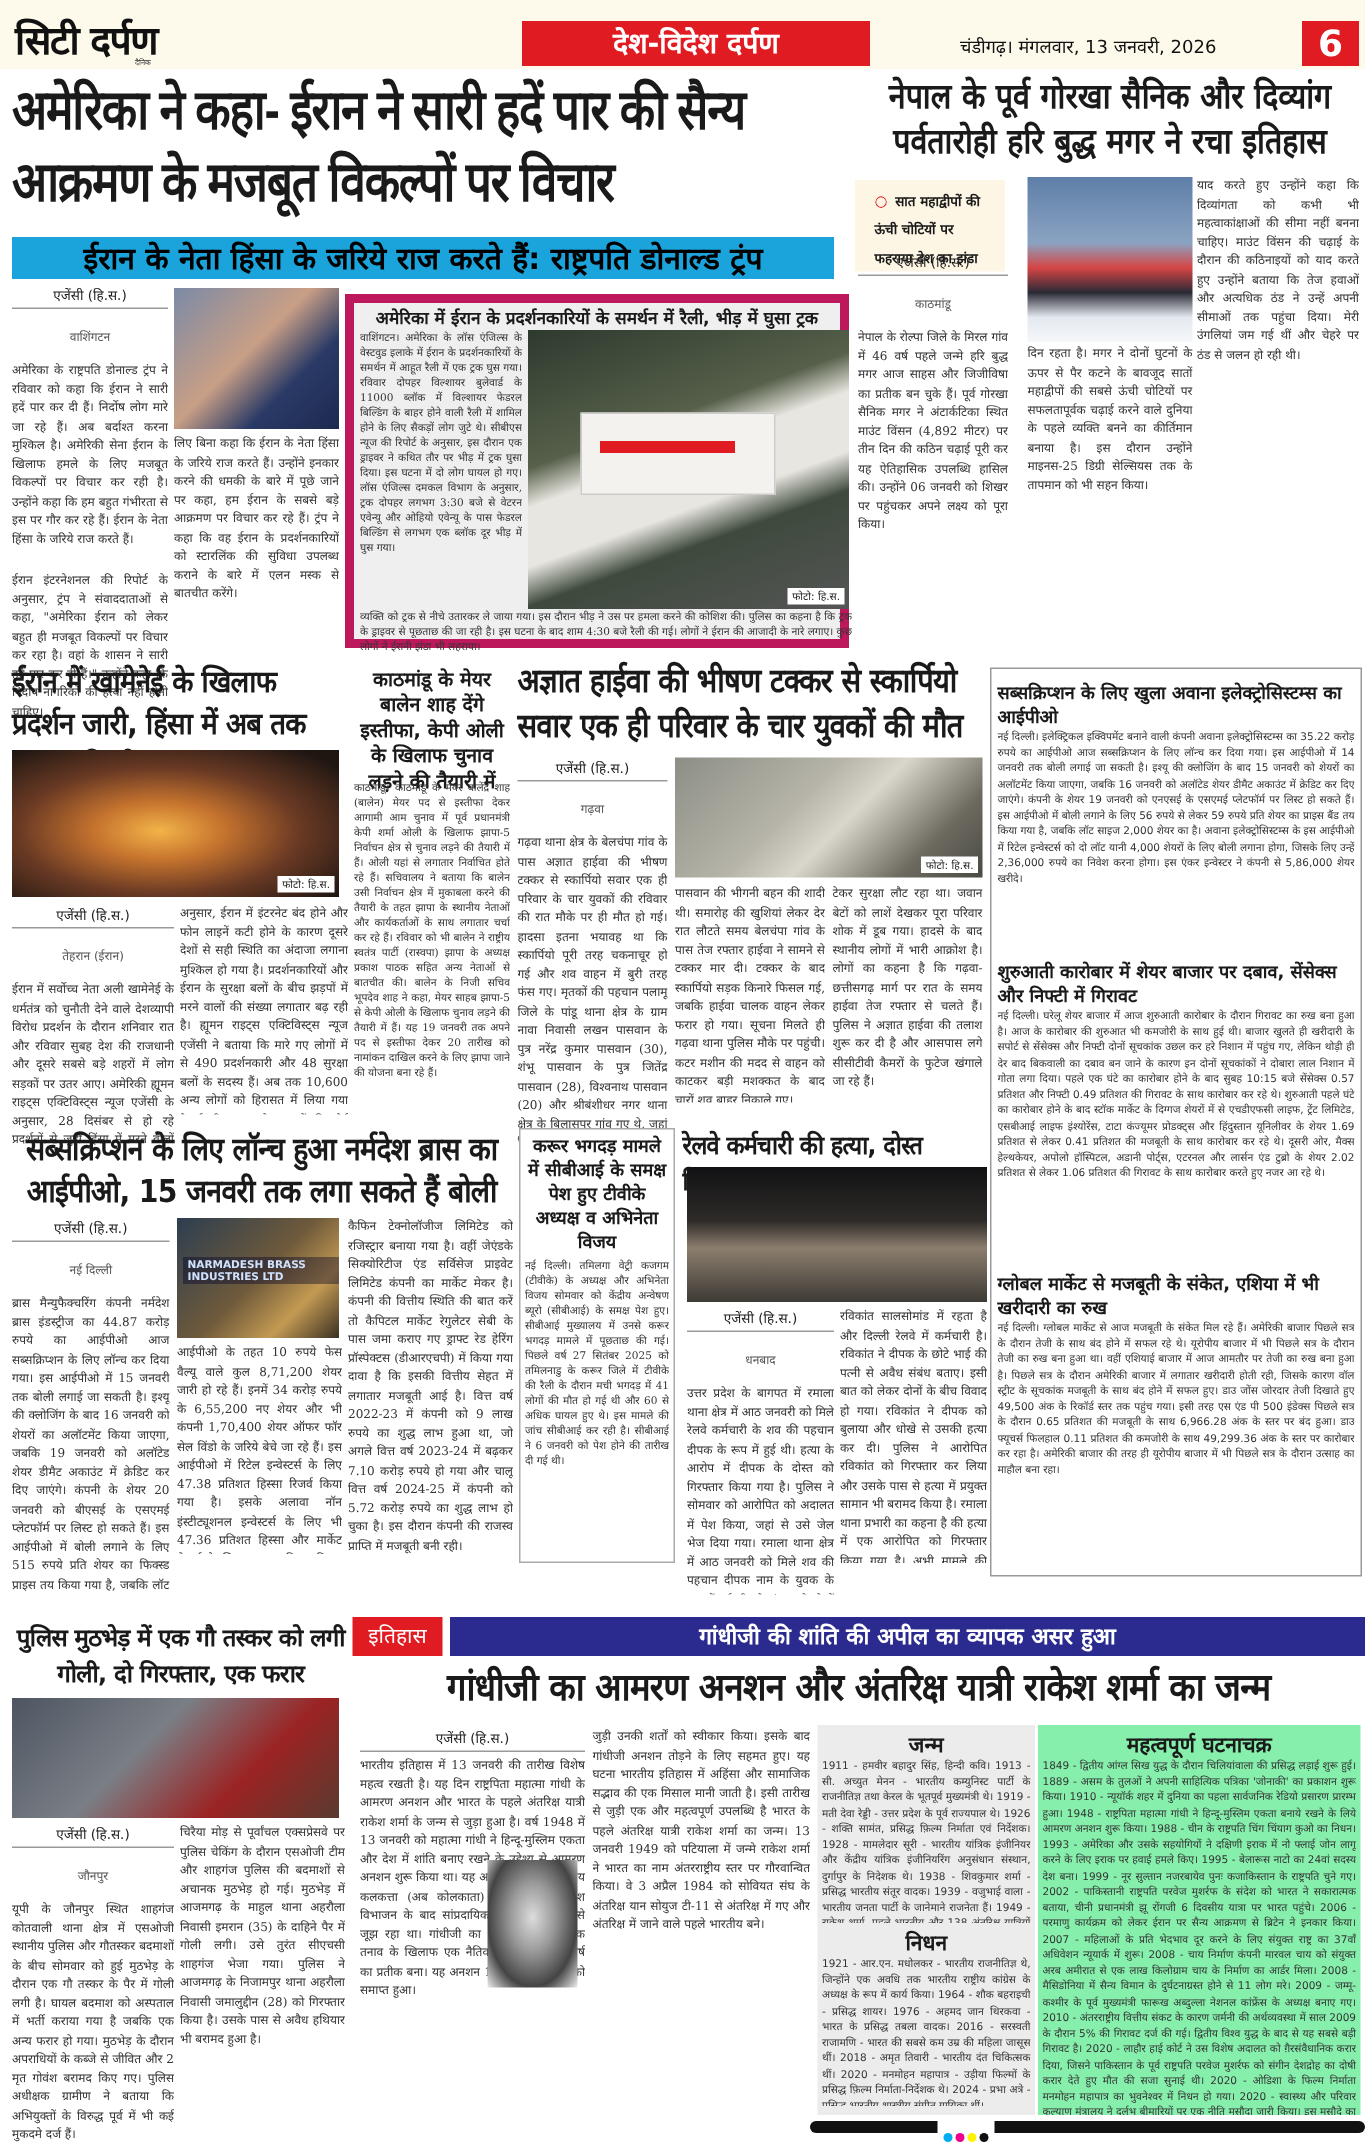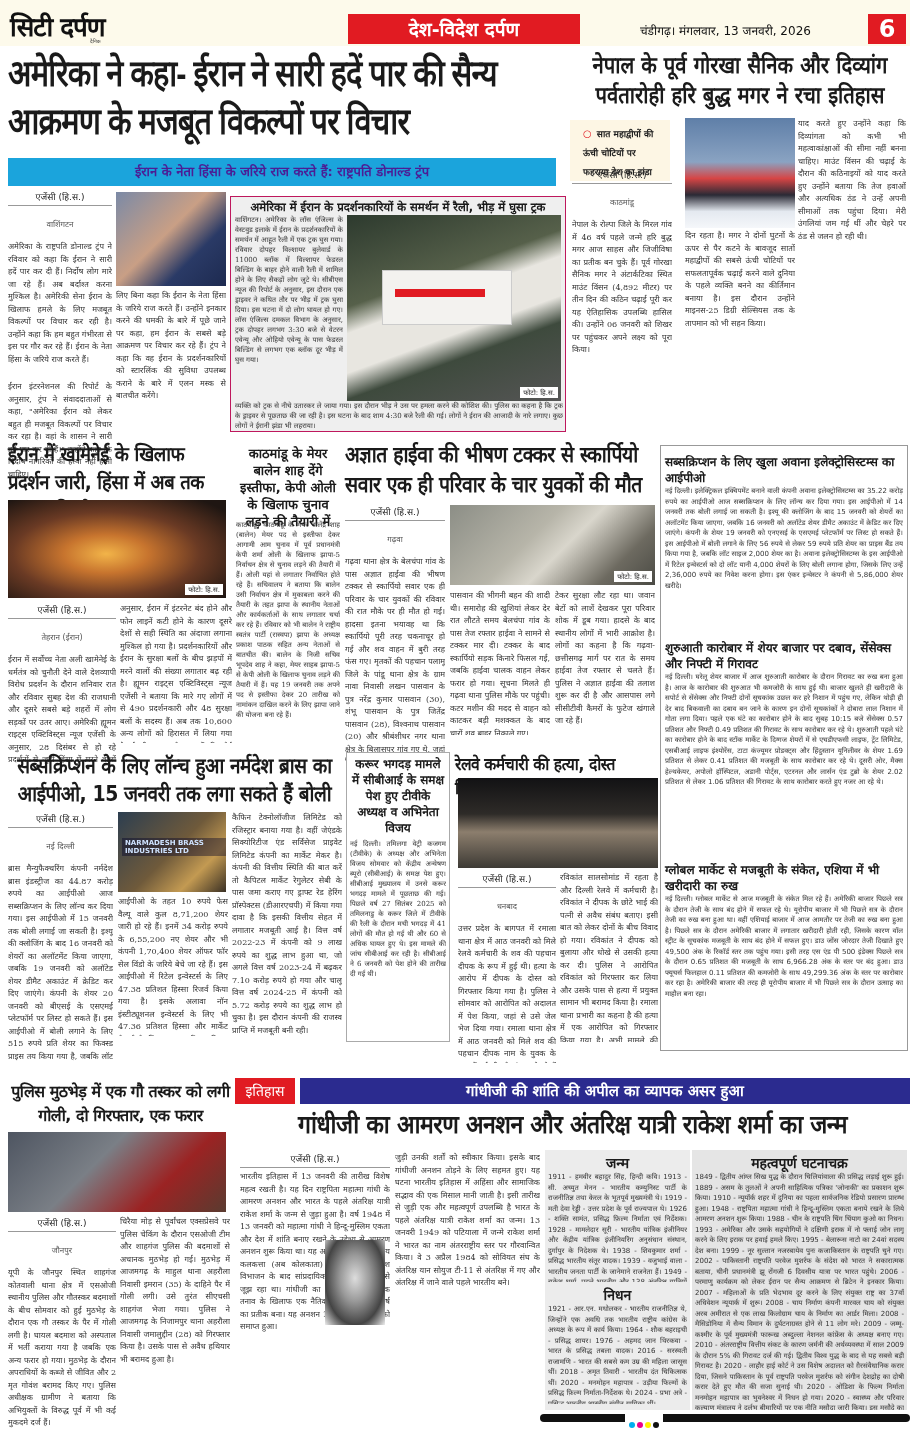--- a/index.html
+++ b/index.html
@@ -6,27 +6,27 @@
 body{width:910px;height:1431px;background:#fff;font-family:"DejaVu Sans","Liberation Sans",sans-serif;color:#1a1a1a;position:relative;overflow:hidden}
 .abs{position:absolute}
 .topbar{left:0;top:0;width:910px;height:46px;background:#fdfaeb}
 .masthead{left:10px;top:8px;font-size:26px;font-weight:bold;color:#111;font-family:"DejaVu Serif",serif;letter-spacing:-1px}
 .masthead-sub{left:90px;top:38px;font-size:5px;color:#333}
 .section-tag{left:348px;top:14px;width:232px;height:30px;background:#e11b22;color:#fff;font-size:19px;font-weight:bold;text-align:center;line-height:30px}
 .dateline{left:640px;top:22px;font-size:12px;color:#111}
 .pageno{left:868px;top:14px;width:38px;height:30px;background:#e11b22;color:#fff;font-size:24px;font-weight:bold;text-align:center;line-height:30px}
 .lead-head{left:8px;top:50px;width:560px;font-size:37px;line-height:48px;font-weight:bold;font-family:"Liberation Sans",sans-serif;letter-spacing:-1px;transform:scaleX(0.83);transform-origin:left}
 .nepal-head{left:570px;top:50px;width:340px;font-size:23px;line-height:30px;font-weight:bold;text-align:center;transform:scaleX(0.88);transform-origin:center}
-.bluebar{left:8px;top:158px;width:548px;height:28px;background:#1ba4dc;color:#4c1d95;font-size:13px;font-weight:bold;text-align:center;line-height:28px}
+.bluebar{left:8px;top:158px;width:548px;height:28px;background:#1ba4dc;color:#000000;font-size:20px;font-weight:bold;text-align:center;line-height:28px}
 .col-text{font-size:8px;line-height:12.5px;color:#333;text-align:justify;font-family:"DejaVu Serif",serif}
 .byline{font-size:9px;text-align:center;color:#222;border-bottom:1px solid #999;padding-bottom:2px}
 .place{font-size:8px;text-align:center;color:#555;margin:12px 0}
 .photo{background:#556;overflow:hidden}
 .photo-credit{position:absolute;right:3px;bottom:3px;background:#fff;font-size:7px;padding:1px 3px;color:#222}
-.boxgray{background:#efefef;border:1px solid #be185d}
+.boxgray{background:#efefef;border:6px solid #be185d}
 .head2{font-size:21px;font-weight:bold;line-height:28px;letter-spacing:-0.5px}
 .redtag{background:#e11b22;color:#fff;font-size:17px;text-align:center;line-height:30px}
 .navytag{background:#2b2b8f;color:#fff;font-size:16px;font-weight:bold;text-align:center;line-height:30px}
 .smallbox{border:1px solid #aaa;background:#fff}
 .brief-head{font-size:12px;font-weight:bold;line-height:16px}
 .brief-text{font-size:7px;line-height:10.5px;color:#333;text-align:justify}
 .footerbar{left:540px;top:1414px;width:370px;height:8px;background:#111;border-radius:4px}
 .dots span{display:inline-block;width:6px;height:6px;border-radius:50%;margin:0 1px}
 </style>
 </head>
@@ -102,21 +102,21 @@
   <div class="photo-credit">फोटो: हि.स.</div>
 </div>
 <div class="abs col-text" style="left:450px;top:590px;width:100px;height:145px;overflow:hidden">पासवान की भीगनी बहन की शादी थी। समारोह की खुशियां लेकर देर रात लौटते समय बेलचंपा गांव के पास तेज रफ्तार हाईवा ने सामने से टक्कर मार दी। टक्कर के बाद स्कार्पियो सड़क किनारे फिसल गई, जबकि हाईवा चालक वाहन लेकर फरार हो गया। सूचना मिलते ही गढ़वा थाना पुलिस मौके पर पहुंची। कटर मशीन की मदद से वाहन को काटकर बड़ी मशक्कत के बाद चारों शव बाहर निकाले गए।</div>
 <div class="abs col-text" style="left:555px;top:590px;width:100px;height:145px;overflow:hidden">टेकर सुरक्षा लौट रहा था। जवान बेटों को लाशें देखकर पूरा परिवार शोक में डूब गया। हादसे के बाद स्थानीय लोगों में भारी आक्रोश है। लोगों का कहना है कि गढ़वा-छत्तीसगढ़ मार्ग पर रात के समय हाईवा तेज रफ्तार से चलते हैं। पुलिस ने अज्ञात हाईवा की तलाश शुरू कर दी है और आसपास लगे सीसीटीवी कैमरों के फुटेज खंगाले जा रहे हैं।</div>
 
 <div class="abs" style="left:660px;top:445px;width:248px;height:606px;border:1px solid #999;padding:4px">
   <div class="brief-head" style="margin-top:4px">सब्सक्रिप्शन के लिए खुला अवाना इलेक्ट्रोसिस्टम्स का आईपीओ</div>
   <div class="brief-text" style="height:150px;overflow:hidden">नई दिल्ली। इलेक्ट्रिकल इक्विपमेंट बनाने वाली कंपनी अवाना इलेक्ट्रोसिस्टम्स का 35.22 करोड़ रुपये का आईपीओ आज सब्सक्रिप्शन के लिए लॉन्च कर दिया गया। इस आईपीओ में 14 जनवरी तक बोली लगाई जा सकती है। इश्यू की क्लोजिंग के बाद 15 जनवरी को शेयरों का अलॉटमेंट किया जाएगा, जबकि 16 जनवरी को अलॉटेड शेयर डीमैट अकाउंट में क्रेडिट कर दिए जाएंगे। कंपनी के शेयर 19 जनवरी को एनएसई के एसएमई प्लेटफॉर्म पर लिस्ट हो सकते हैं। इस आईपीओ में बोली लगाने के लिए 56 रुपये से लेकर 59 रुपये प्रति शेयर का प्राइस बैंड तय किया गया है, जबकि लॉट साइज 2,000 शेयर का है। अवाना इलेक्ट्रोसिस्टम्स के इस आईपीओ में रिटेल इन्वेस्टर्स को दो लॉट यानी 4,000 शेयरों के लिए बोली लगाना होगा, जिसके लिए उन्हें 2,36,000 रुपये का निवेश करना होगा। इस एंकर इन्वेस्टर ने कंपनी से 5,86,000 शेयर खरीदे।</div>
   <div class="brief-head" style="margin-top:4px">शुरुआती कारोबार में शेयर बाजार पर दबाव, सेंसेक्स और निफ्टी में गिरावट</div>
   <div class="brief-text" style="height:170px;overflow:hidden">नई दिल्ली। घरेलू शेयर बाजार में आज शुरुआती कारोबार के दौरान गिरावट का रुख बना हुआ है। आज के कारोबार की शुरुआत भी कमजोरी के साथ हुई थी। बाजार खुलते ही खरीदारी के सपोर्ट से सेंसेक्स और निफ्टी दोनों सूचकांक उछल कर हरे निशान में पहुंच गए, लेकिन थोड़ी ही देर बाद बिकवाली का दबाव बन जाने के कारण इन दोनों सूचकांकों ने दोबारा लाल निशान में गोता लगा दिया। पहले एक घंटे का कारोबार होने के बाद सुबह 10:15 बजे सेंसेक्स 0.57 प्रतिशत और निफ्टी 0.49 प्रतिशत की गिरावट के साथ कारोबार कर रहे थे। शुरुआती पहले घंटे का कारोबार होने के बाद स्टॉक मार्केट के दिग्गज शेयरों में से एचडीएफसी लाइफ, ट्रेंट लिमिटेड, एसबीआई लाइफ इंश्योरेंस, टाटा कंज्यूमर प्रोडक्ट्स और हिंदुस्तान यूनिलीवर के शेयर 1.69 प्रतिशत से लेकर 0.41 प्रतिशत की मजबूती के साथ कारोबार कर रहे थे। दूसरी ओर, मैक्स हेल्थकेयर, अपोलो हॉस्पिटल, अडानी पोर्ट्स, एटरनल और लार्सन एंड टुब्रो के शेयर 2.02 प्रतिशत से लेकर 1.06 प्रतिशत की गिरावट के साथ कारोबार करते हुए नजर आ रहे थे।</div>
-  <div class="brief-head" style="margin-top:20px">ग्लोबल मार्केट से मजबूती के संकेत, एशिया में भी खरीदारी का रुख</div>
+  <div class="brief-head" style="margin-top:6px">ग्लोबल मार्केट से मजबूती के संकेत, एशिया में भी खरीदारी का रुख</div>
   <div class="brief-text" style="height:168px;overflow:hidden">नई दिल्ली। ग्लोबल मार्केट से आज मजबूती के संकेत मिल रहे हैं। अमेरिकी बाजार पिछले सत्र के दौरान तेजी के साथ बंद होने में सफल रहे थे। यूरोपीय बाजार में भी पिछले सत्र के दौरान तेजी का रुख बना हुआ था। वहीं एशियाई बाजार में आज आमतौर पर तेजी का रुख बना हुआ है। पिछले सत्र के दौरान अमेरिकी बाजार में लगातार खरीदारी होती रही, जिसके कारण वॉल स्ट्रीट के सूचकांक मजबूती के साथ बंद होने में सफल हुए। डाउ जोंस जोरदार तेजी दिखाते हुए 49,500 अंक के रिकॉर्ड स्तर तक पहुंच गया। इसी तरह एस एंड पी 500 इंडेक्स पिछले सत्र के दौरान 0.65 प्रतिशत की मजबूती के साथ 6,966.28 अंक के स्तर पर बंद हुआ। डाउ फ्यूचर्स फिलहाल 0.11 प्रतिशत की कमजोरी के साथ 49,299.36 अंक के स्तर पर कारोबार कर रहा है। अमेरिकी बाजार की तरह ही यूरोपीय बाजार में भी पिछले सत्र के दौरान उत्साह का माहौल बना रहा।</div>
 </div>
 
 <div class="abs head2" style="left:8px;top:752px;width:370px;font-size:21px;line-height:28px;text-align:center;transform:scaleX(0.9);transform-origin:left">सब्सक्रिप्शन के लिए लॉन्च हुआ नर्मदेश ब्रास का आईपीओ, 15 जनवरी तक लगा सकते हैं बोली</div>
 <div class="abs" style="left:8px;top:812px;width:105px">
   <div class="byline">एजेंसी (हि.स.)</div>
   <div class="place">नई दिल्ली</div>
   <div class="col-text" style="height:200px;overflow:hidden">ब्रास मैन्युफैक्चरिंग कंपनी नर्मदेश ब्रास इंडस्ट्रीज का 44.87 करोड़ रुपये का आईपीओ आज सब्सक्रिप्शन के लिए लॉन्च कर दिया गया। इस आईपीओ में 15 जनवरी तक बोली लगाई जा सकती है। इश्यू की क्लोजिंग के बाद 16 जनवरी को शेयरों का अलॉटमेंट किया जाएगा, जबकि 19 जनवरी को अलॉटेड शेयर डीमैट अकाउंट में क्रेडिट कर दिए जाएंगे। कंपनी के शेयर 20 जनवरी को बीएसई के एसएमई प्लेटफॉर्म पर लिस्ट हो सकते हैं। इस आईपीओ में बोली लगाने के लिए 515 रुपये प्रति शेयर का फिक्स्ड प्राइस तय किया गया है, जबकि लॉट साइज 240 शेयर का है। यानी 480 शेयरों के लिए बोली लगाना होगा, जिसके लिए उन्हें 2,47,200 रुपये का निवेश करना होगा।</div>
 </div>
 <div class="abs photo" style="left:118px;top:812px;width:108px;height:80px;background:linear-gradient(135deg,#2c3e50,#6f5a3b 50%,#c39a52 75%,#3a3024)">
@@ -158,21 +158,21 @@
 <div class="abs photo" style="left:325px;top:1240px;width:60px;height:85px;background:radial-gradient(ellipse at 50% 45%,#ddd 0%,#999 35%,#444 70%,#eee 100%)"></div>
 <div class="abs col-text" style="left:395px;top:1152px;width:145px;height:255px;overflow:hidden">जुड़ी उनकी शर्तों को स्वीकार किया। इसके बाद गांधीजी अनशन तोड़ने के लिए सहमत हुए। यह घटना भारतीय इतिहास में अहिंसा और सामाजिक सद्भाव की एक मिसाल मानी जाती है। इसी तारीख से जुड़ी एक और महत्वपूर्ण उपलब्धि है भारत के पहले अंतरिक्ष यात्री राकेश शर्मा का जन्म। 13 जनवरी 1949 को पटियाला में जन्मे राकेश शर्मा ने भारत का नाम अंतरराष्ट्रीय स्तर पर गौरवान्वित किया। वे 3 अप्रैल 1984 को सोवियत संघ के अंतरिक्ष यान सोयुज टी-11 से अंतरिक्ष में गए और अंतरिक्ष में जाने वाले पहले भारतीय बने।</div>
 
 <div class="abs" style="left:545px;top:1150px;width:145px;height:260px;background:#ececec;padding:3px">
   <div style="font-size:14px;font-weight:bold;text-align:center">जन्म</div>
   <div class="brief-text" style="height:110px;overflow:hidden">1911 - हमवीर बहादुर सिंह, हिन्दी कवि। 1913 - सी. अच्युत मेनन - भारतीय कम्युनिस्ट पार्टी के राजनीतिज्ञ तथा केरल के भूतपूर्व मुख्यमंत्री थे। 1919 - मती देवा रेड्डी - उत्तर प्रदेश के पूर्व राज्यपाल थे। 1926 - शक्ति सामंत, प्रसिद्ध फ़िल्म निर्माता एवं निर्देशक। 1928 - मामलेदार सूरी - भारतीय यांत्रिक इंजीनियर और केंद्रीय यांत्रिक इंजीनियरिंग अनुसंधान संस्थान, दुर्गापुर के निदेशक थे। 1938 - शिवकुमार शर्मा - प्रसिद्ध भारतीय संतूर वादक। 1939 - वजुभाई वाला - भारतीय जनता पार्टी के जानेमाने राजनेता हैं। 1949 - राकेश शर्मा, पहले भारतीय और 138 अंतरिक्ष यात्रियों में से एक। 1957 - रेजवाना चौधरी बन्या - प्रसिद्ध रवीन्द्र संगीत गायिका हैं जो भारत के पड़ोसी देश बांग्लादेश से हैं। 1978 - अशिता पटेल, भारतीय अभिनेता। 1978 - मेजर सोमनाथ शर्मा - भारतीय सेना अधिकारी थे, जिन्हें मरणोपरांत 'परमवीर चक्र' से सम्मानित किया गया था।</div>
   <div style="font-size:14px;font-weight:bold;text-align:center;margin-top:3px">निधन</div>
   <div class="brief-text" style="height:100px;overflow:hidden">1921 - आर.एन. मधोलकर - भारतीय राजनीतिज्ञ थे, जिन्होंने एक अवधि तक भारतीय राष्ट्रीय कांग्रेस के अध्यक्ष के रूप में कार्य किया। 1964 - शौक बहराइची - प्रसिद्ध शायर। 1976 - अहमद जान थिरकवा - भारत के प्रसिद्ध तबला वादक। 2016 - सरस्वती राजामणि - भारत की सबसे कम उम्र की महिला जासूस थीं। 2018 - अमृत तिवारी - भारतीय दंत चिकित्सक थीं। 2020 - मनमोहन महापात्र - उड़ीया फिल्मों के प्रसिद्ध फ़िल्म निर्माता-निर्देशक थे। 2024 - प्रभा अत्रे - प्रसिद्ध भारतीय शास्त्रीय संगीत गायिका थीं।</div>
 </div>
 
-<div class="abs" style="left:692px;top:1150px;width:215px;height:260px;background:#e5e5e5;padding:3px">
+<div class="abs" style="left:692px;top:1150px;width:215px;height:260px;background:#86efac;padding:3px">
   <div style="font-size:14px;font-weight:bold;text-align:center">महत्वपूर्ण घटनाचक्र</div>
   <div class="brief-text" style="height:238px;overflow:hidden">1849 - द्वितीय आंग्ल सिख युद्ध के दौरान चिलियांवाला की प्रसिद्ध लड़ाई शुरू हुई। 1889 - असम के तुलओं ने अपनी साहित्यिक पत्रिका 'जोनाकी' का प्रकाशन शुरू किया। 1910 - न्यूयॉर्क शहर में दुनिया का पहला सार्वजनिक रेडियो प्रसारण प्रारम्भ हुआ। 1948 - राष्ट्रपिता महात्मा गांधी ने हिन्दू-मुस्लिम एकता बनाये रखने के लिये आमरण अनशन शुरू किया। 1988 - चीन के राष्ट्रपति चिंग चिंयाग कुओ का निधन। 1993 - अमेरिका और उसके सहयोगियों ने दक्षिणी इराक में नो फ्लाई जोन लागू करने के लिए इराक पर हवाई हमले किए। 1995 - बेलारूस नाटो का 24वां सदस्य देश बना। 1999 - नूर सुल्तान नजरबायेव पुनः कजाकिस्तान के राष्ट्रपति चुने गए। 2002 - पाकिस्तानी राष्ट्रपति परवेज मुशर्रफ के संदेश को भारत ने सकारात्मक बताया, चीनी प्रधानमंत्री झू रोंगजी 6 दिवसीय यात्रा पर भारत पहुंचे। 2006 - परमाणु कार्यक्रम को लेकर ईरान पर सैन्य आक्रमण से ब्रिटेन ने इनकार किया। 2007 - महिलाओं के प्रति भेदभाव दूर करने के लिए संयुक्त राष्ट्र का 37वाँ अधिवेशन न्यूयार्क में शुरू। 2008 - चाय निर्माण कंपनी मारवल चाय को संयुक्त अरब अमीरात से एक लाख किलोग्राम चाय के निर्माण का आर्डर मिला। 2008 - मैसिडोनिया में सैन्य विमान के दुर्घटनाग्रस्त होने से 11 लोग मरे। 2009 - जम्मू-कश्मीर के पूर्व मुख्यमंत्री फारूख अब्दुल्ला नेशनल कांफ्रेंस के अध्यक्ष बनाए गए। 2010 - अंतरराष्ट्रीय वित्तीय संकट के कारण जर्मनी की अर्थव्यवस्था में साल 2009 के दौरान 5% की गिरावट दर्ज की गई। द्वितीय विश्व युद्ध के बाद से यह सबसे बड़ी गिरावट है। 2020 - लाहौर हाई कोर्ट ने उस विशेष अदालत को ग़ैरसंवैधानिक करार दिया, जिसने पाकिस्तान के पूर्व राष्ट्रपति परवेज मुशर्रफ को संगीन देशद्रोह का दोषी करार देते हुए मौत की सजा सुनाई थी। 2020 - ओडिशा के फिल्म निर्माता मनमोहन महापात्र का भुवनेश्वर में निधन हो गया। 2020 - स्वास्थ्य और परिवार कल्याण मंत्रालय ने दुर्लभ बीमारियों पर एक नीति मसौदा जारी किया। इस मसौदे का मुख्य उद्देश्य उन गरीब लोगों को 15 लाख रुपये की सहायता प्रदान करना है जो उपचार का खर्च वहन नहीं कर सकते। मसौदे को 'दुर्लभ रोग 2020' नाम दिया गया।</div>
 </div>
 
 <div class="abs footerbar"></div>
 <div class="abs dots" style="left:625px;top:1413px;background:#fff;padding:0 3px">
   <span style="background:#00aeef"></span><span style="background:#ec008c"></span><span style="background:#fff200"></span><span style="background:#111"></span>
 </div>
 
 </body></html>

